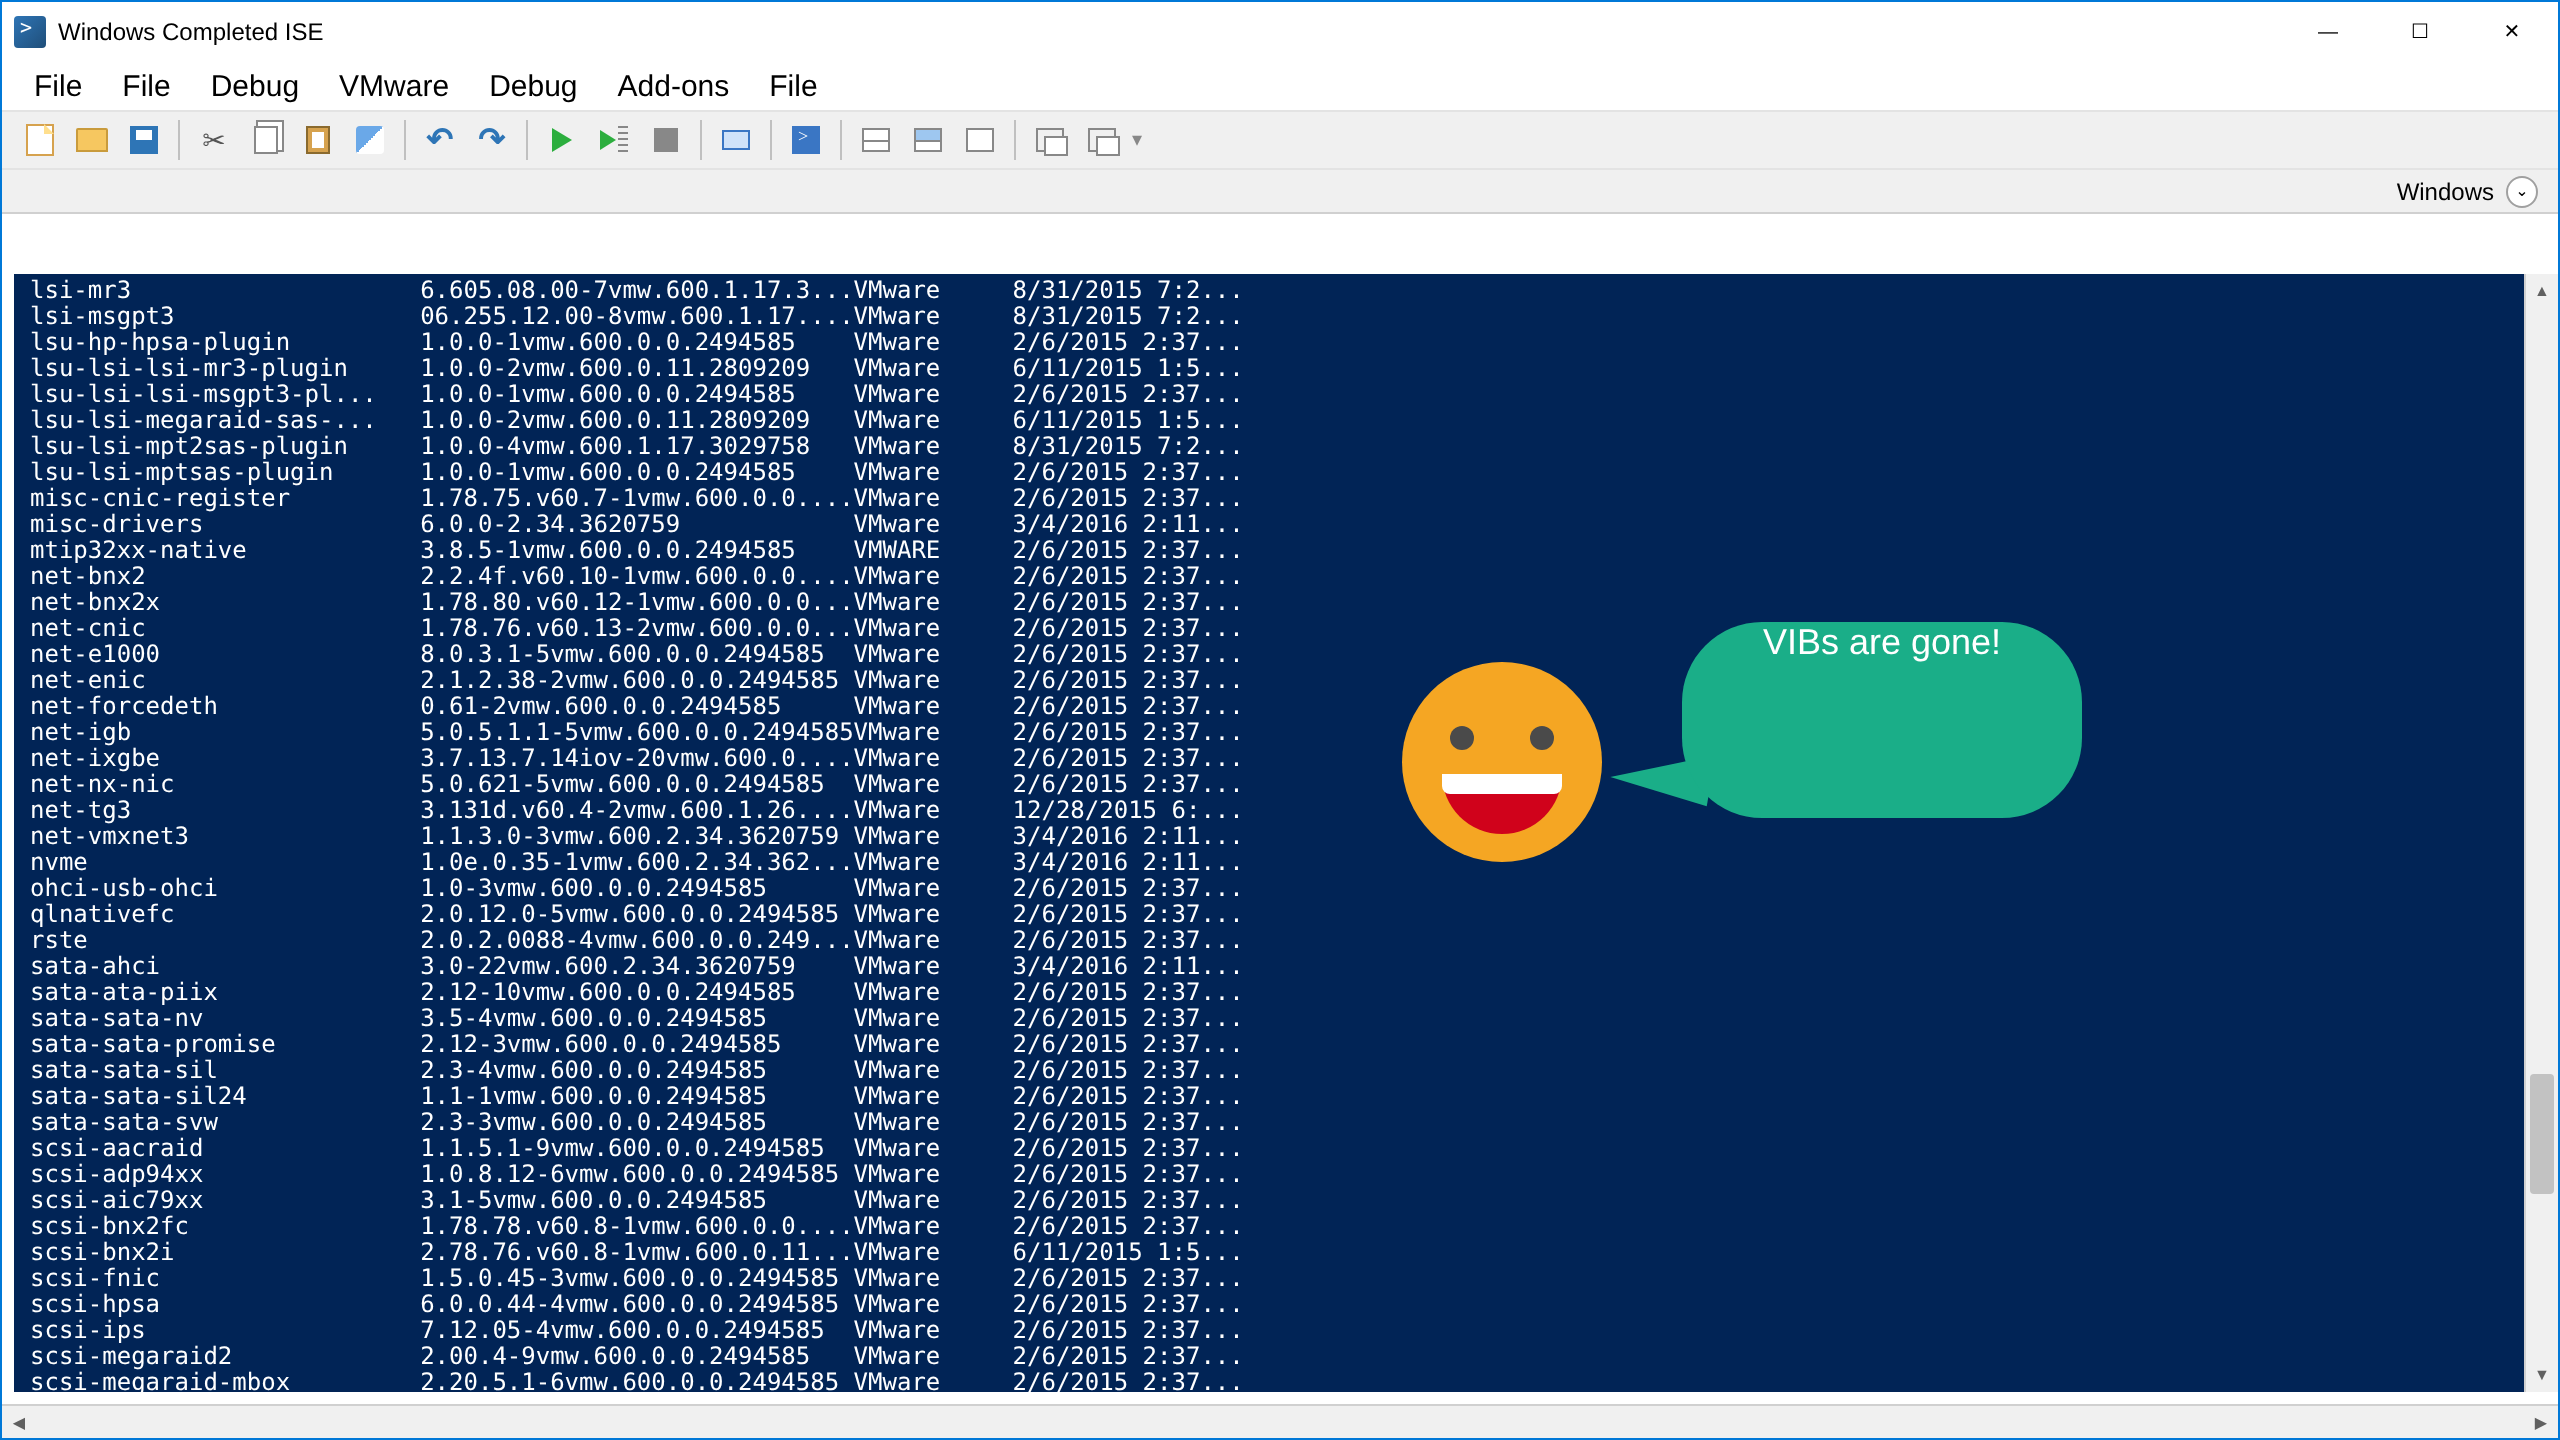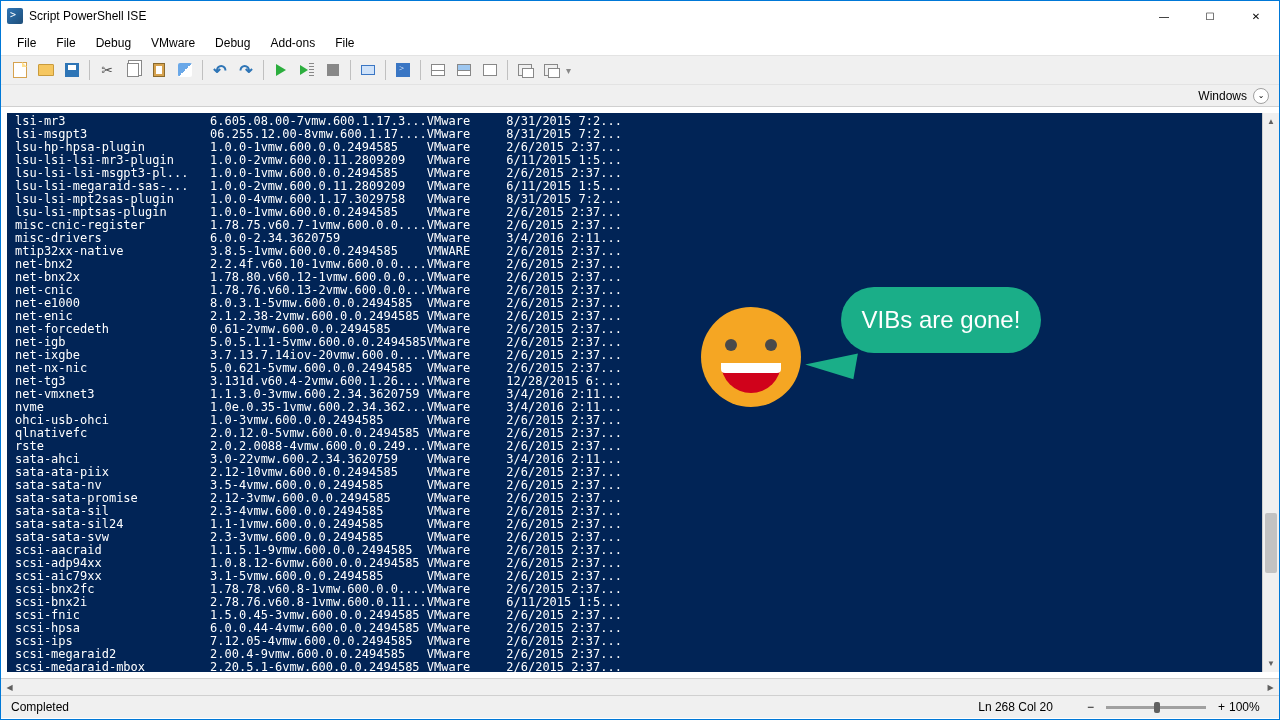--- a/index.html
+++ b/index.html
@@ -4,40 +4,40 @@
 <style>
   * { box-sizing: border-box; }
   body { margin:0; font-family:"Segoe UI",Tahoma,sans-serif; font-size:12px; color:#000; background:#fff; width:1280px; height:720px; overflow:hidden; border:1px solid #0078d7; }
   .titlebar { height:30px; display:flex; align-items:center; padding-left:6px; background:#fff; }
   .titlebar .app-icon { width:16px; height:16px; background:linear-gradient(135deg,#2e75b6,#1f4e79); border-radius:2px; margin-right:6px; position:relative; }
   .titlebar .app-icon::after { content:">"; position:absolute; color:#fff; font-size:10px; left:3px; top:1px; font-family:Consolas,monospace; }
   .titlebar .title { flex:1; font-size:12px; }
   .window-controls { display:flex; height:100%; }
   .window-controls div { width:46px; display:flex; align-items:center; justify-content:center; font-family:"Segoe UI Symbol",sans-serif; font-size:10px; color:#000; cursor:default; }
   .menubar { height:24px; display:flex; align-items:center; padding-left:8px; gap:4px; background:#fff; }
-  .menubar span { padding:3px 8px; font-size:12px; }
+  .menubar span { padding:3px 8px; font-size:15px; }
   .toolbar { height:30px; display:flex; align-items:center; padding-left:8px; gap:4px; background:#f0f0f0; border-top:1px solid #e3e3e3; border-bottom:1px solid #e3e3e3; }
   .tb-btn { width:22px; height:22px; display:flex; align-items:center; justify-content:center; border-radius:2px; }
   .tb-sep { width:1px; height:20px; background:#c0c0c0; margin:0 2px; }
   .script-bar { height:22px; display:flex; align-items:center; justify-content:flex-end; padding-right:10px; background:#f0f0f0; border-bottom:1px solid #d0d0d0; font-size:12px; gap:6px; }
   .script-bar .chev { width:16px; height:16px; border:1px solid #a0a0a0; border-radius:50%; display:flex; align-items:center; justify-content:center; font-size:8px; background:#fff; }
-  .console-wrap { position:relative; height:571px; }
+  .console-wrap { position:relative; height:571px;margin-top:24px; }
   .console { position:absolute; inset:6px 6px 6px 6px; background:#012456; color:#fff; font-family:"Lucida Console",Consolas,monospace; font-size:12px; line-height:13px; padding:2px 8px; overflow:hidden; white-space:pre; }
   .scrolltrack { position:absolute; right:0; top:6px; bottom:6px; width:17px; background:#f0f0f0; border-left:1px solid #d0d0d0; }
   .scrolltrack .thumb { position:absolute; left:2px; right:2px; top:400px; height:60px; background:#c2c2c2; border-radius:2px; }
   .scrolltrack .arr { position:absolute; left:0; right:0; height:17px; display:flex; align-items:center; justify-content:center; font-size:8px; color:#606060; background:#f0f0f0; }
   .scrolltrack .arr.up { top:0; }
   .scrolltrack .arr.down { bottom:0; }
   .hscroll { height:17px; background:#f0f0f0; border-top:1px solid #d0d0d0; display:flex; align-items:center; }
   .hscroll .harrow { width:17px; text-align:center; font-size:8px; color:#606060; }
   .statusbar { height:23px; background:#f0f0f0; border-top:1px solid #d0d0d0; display:flex; align-items:center; padding:0 10px; font-size:12px; }
   .statusbar .status-text { flex:1; }
   .statusbar .zoom-track { width:100px; height:3px; background:#a0a0a0; margin:0 8px; position:relative; }
   .statusbar .zoom-track::before { content:""; position:absolute; left:48px; top:-4px; width:6px; height:11px; background:#606060; border-radius:2px; }
-  .speech { position:absolute; left:840px; top:180px; width:200px; height:66px; background:#1aae88; color:#fff; border-radius:40px; display:flex; align-items:center; justify-content:center; font-size:24px; font-family:"Segoe UI",sans-serif; }
+  .speech { position:absolute; left:840px; top:180px; width:200px; height:98px; background:#1aae88; color:#fff; border-radius:40px; display:flex; justify-content:center; font-size:18px; font-family:"Segoe UI",sans-serif; }
   .speech-tail { position:absolute; left:805px; top:242px; width:0; height:0; border-top:20px solid transparent; border-bottom:6px solid transparent; border-right:50px solid #1aae88; transform:rotate(10deg); }
   .face { position:absolute; left:700px; top:200px; width:100px; height:100px; background:#f5a623; border-radius:50%; }
   .face .eye { position:absolute; width:12px; height:12px; background:#4a4a4a; border-radius:50%; top:32px; }
   .face .eye.l { left:24px; }
   .face .eye.r { right:24px; }
   .face .mouth { position:absolute; left:20px; right:20px; bottom:14px; height:30px; background:#d0021b; border-radius:0 0 60px 60px; }
   .face .mouth::after { content:""; position:absolute; left:0; right:0; top:0; height:10px; background:#fff; border-radius:0 0 4px 4px; }
   
   .i-new { width:14px; height:16px; background:#fff; border:1px solid #d6a24e; position:relative; }
   .i-new::after { content:""; position:absolute; right:-1px; top:-1px; border-left:5px solid #ffdf8e; border-top:5px solid transparent; }
@@ -63,21 +63,21 @@
   .i-layout .bar:last-child { border:0; }
   .i-layout.blue .bar.sel { background:#9ec7f0; }
   .i-dock { width:14px; height:12px; border:1px solid #888; position:relative; }
   .i-dock::after { content:""; position:absolute; left:3px; top:3px; width:10px; height:8px; border:1px solid #888; background:#fff; }
 </style>
 </head>
 <body>
 
 <div class="titlebar">
   <div class="app-icon"></div>
-  <div class="title">Script PowerShell ISE</div>
+  <div class="title">Windows Completed ISE</div>
   <div class="window-controls">
     <div>―</div>
     <div>☐</div>
     <div>✕</div>
   </div>
 </div>
 
 <div class="menubar" id="menubar">
     <span>File</span>
     <span>File</span>

